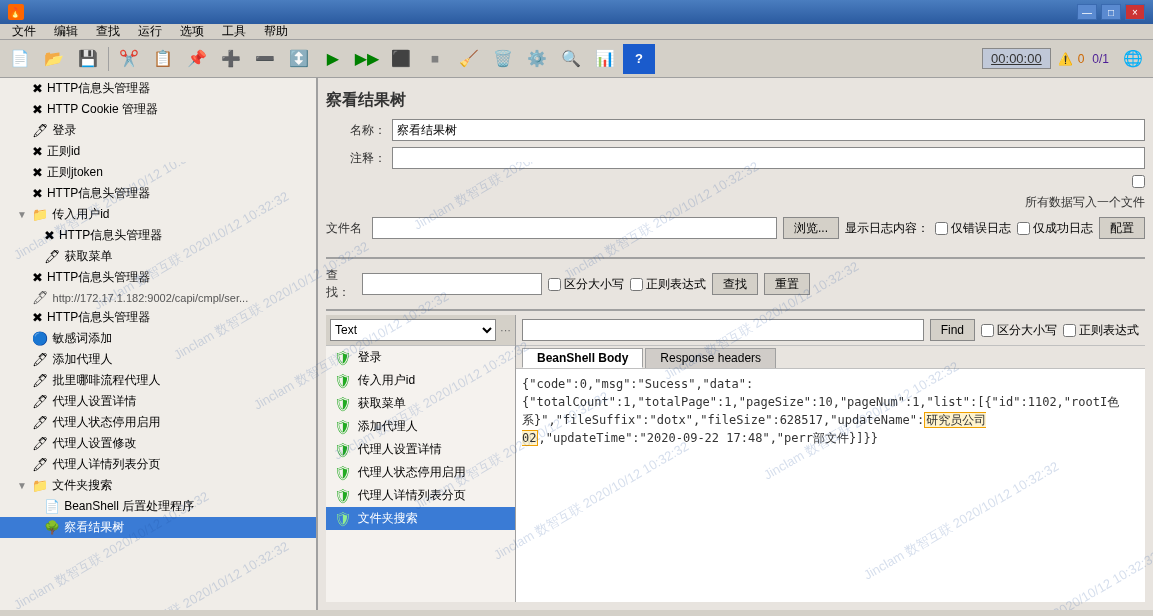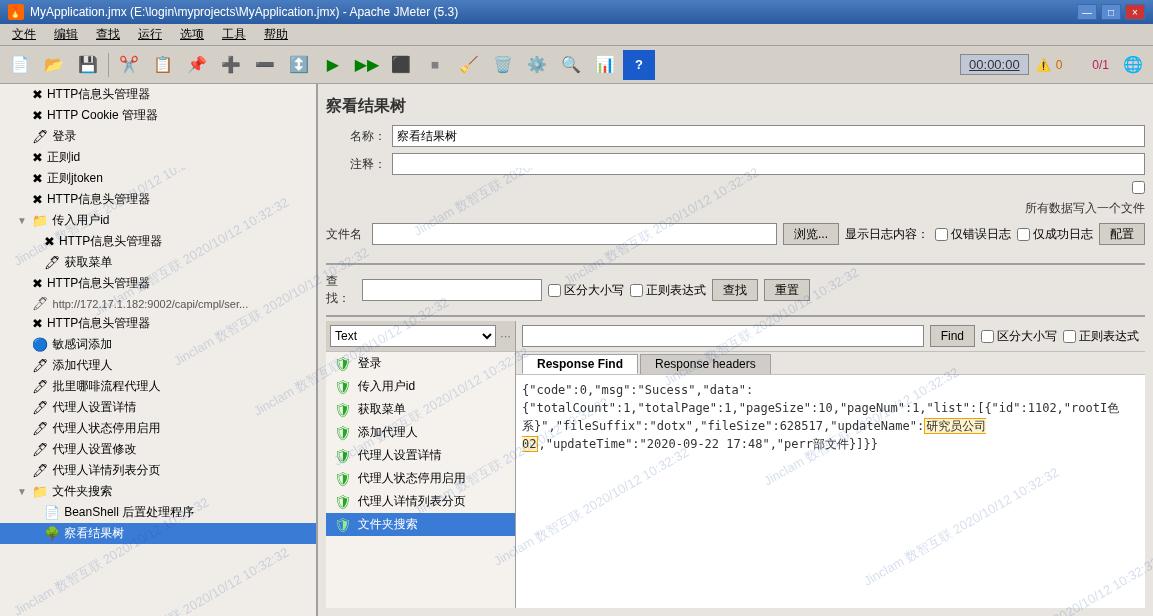--- a/index.html
+++ b/index.html
@@ -17,27 +17,26 @@
       font-size: 12px;
     }
     .title-bar-left { display: flex; align-items: center; gap: 6px; }
     .title-bar-icon { width: 16px; height: 16px; background: #ff6600; border-radius: 2px; display: flex; align-items: center; justify-content: center; font-size: 10px; }
     .title-bar-controls { display: flex; gap: 4px; }
     .title-btn { width: 20px; height: 16px; background: #5a8ad0; border: 1px solid #3a6ab0; color: white; font-size: 10px; cursor: pointer; display: flex; align-items: center; justify-content: center; }
 
     
     .menu-bar {
       background: #d4d0c8;
-      height: 22px;
+      height: 16px;
       display: flex;
       align-items: center;
       padding: 0 4px;
       border-bottom: 1px solid #a0a0a0;
       gap: 2px;
-      text-decoration: underline;
     }
     .menu-item {
       padding: 2px 8px;
       cursor: pointer;
       font-size: 12px;
     }
 
     
     .toolbar {
       background: #d4d0c8;
@@ -56,21 +55,21 @@
       cursor: pointer;
       display: flex;
       align-items: center;
       justify-content: center;
       font-size: 16px;
     }
     .tb-sep { width: 1px; height: 24px; background: #a0a0a0; margin: 0 2px; }
     .tb-right { margin-left: auto; display: flex; align-items: center; gap: 8px; }
     .tb-time { font-size: 13px; color: #333; background: #c0c8d8; padding: 2px 8px; border: 1px solid #888; text-decoration: underline; }
     .tb-warn { display: flex; align-items: center; gap: 4px; color: #cc6600; }
-    .tb-counter { color: #be185d; margin-left: 22px; }
+    .tb-counter { color: #4c1d95; }
 
     
     .main-area {
       display: flex;
       height: calc(616px - 24px - 22px - 38px);
       overflow: hidden;
     }
 
     
     .left-panel {
@@ -306,21 +305,20 @@
 
     .checkbox-inline { display: flex; align-items: center; gap: 3px; }
     input[type=checkbox] { width: 13px; height: 13px; }
   </style>
 </head>
 <body>
 
 <div class="title-bar">
   <div class="title-bar-left">
     <div class="title-bar-icon">🔥</div>
-    <span>MyApplication.jmx (E:\login\myprojects\MyApplication.jmx) - Apache JMeter (5.3)</span>
   </div>
   <div class="title-bar-controls">
     <div class="title-btn">—</div>
     <div class="title-btn">□</div>
     <div class="title-btn" style="background:#cc3333;">×</div>
   </div>
 </div>
 
 <div class="menu-bar">
   <span class="menu-item">文件</span>
@@ -606,21 +604,21 @@
               <input type="checkbox" style="">
               <label>区分大小写</label>
             </div>
             <div class="checkbox-inline">
               <input type="checkbox" style="">
               <label>正则表达式</label>
             </div>
           </div>
 
           <div class="sub-tabs">
-            <div class="sub-tab active">Response Find</div>
+            <div class="sub-tab active">BeanShell Body</div>
             <div class="sub-tab">Response headers</div>
           </div>
 
           <div class="detail-content">
             <span>{"code":0,"msg":"Sucess","data":{"totalCount":1,"totalPage":1,"pageSize":10,"pageNum":1,"list":[{"id":1102,"rootI色系}","fileSuffix":"dotx","fileSize":628517,"updateName":</span><span class="highlight-box">研究员公司02</span><span>,"updateTime":"2020-09-22 17:48","perr部文件}]}}</span>
           </div>
         </div>
       </div>
     </div>
   </div>

